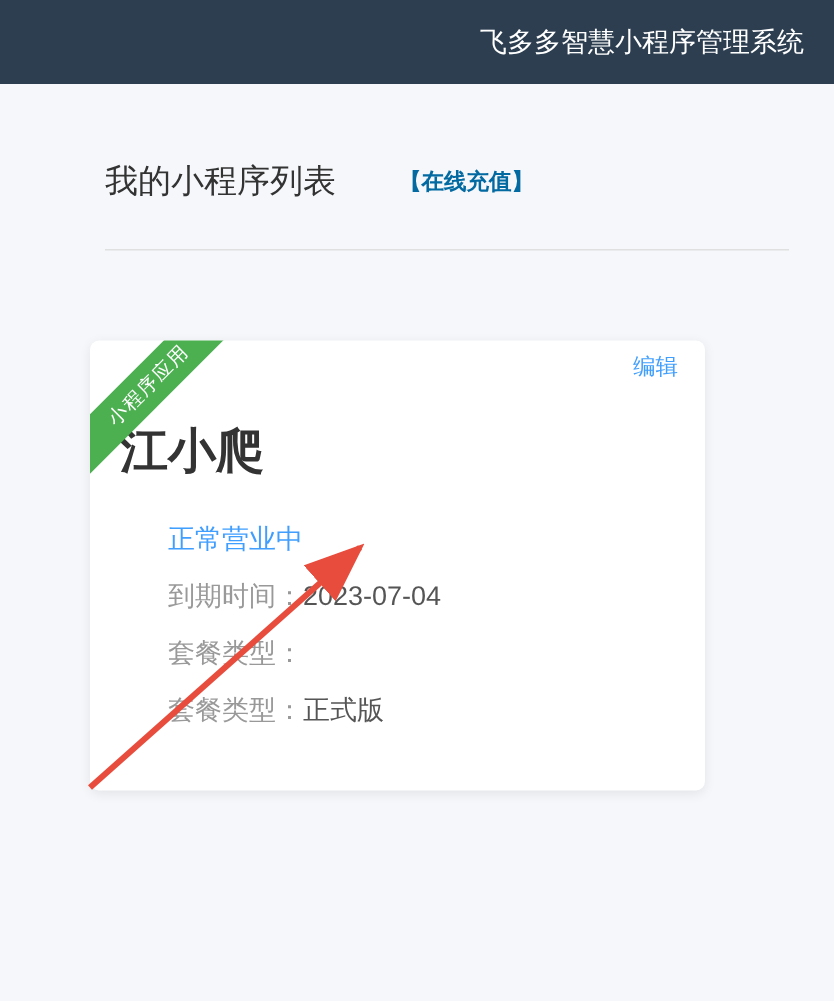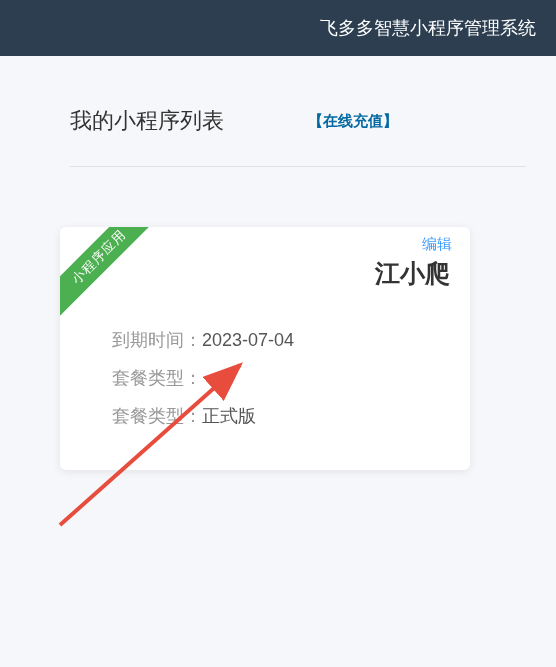--- a/index.html
+++ b/index.html
@@ -23,21 +23,21 @@
       font-weight: 500;
       text-indent: 48px;
       text-align: right;
     }
     .content {
       padding: 50px 30px 30px 30px;
     }
     .list-header {
       display: flex;
       align-items: center;
-      gap: 84px;
+      gap: 42px;
       padding-bottom: 30px;
       border-bottom: 1px solid #e0e0e0;
       margin-left: 40px;
     }
     .list-title {
       color: #333;
       font-size: 22px;
       font-weight: 400;
     }
     .recharge-link {
@@ -73,25 +73,25 @@
     }
     .edit-link {
       position: absolute;
       top: 8px;
       right: 18px;
       color: #409eff;
       font-size: 15px;
       cursor: pointer;
     }
     .card-title {
-      text-align: right;
-      font-size: 25px;
+      text-align: left;
+      font-size: 32px;
       font-weight: 600;
       color: #333;
-      margin-top: 6px;
+      margin-top: 28px;
       margin-bottom: 24px;
     }
     .info-list {
       padding-left: 32px;
     }
     .info-row {
       display: flex;
       align-items: center;
       margin-bottom: 14px;
       font-size: 18px;
@@ -126,20 +126,21 @@
   </div>
 
   <div class="card-area">
     <div class="card">
       <div class="ribbon">小程序应用</div>
       <span class="edit-link">编辑</span>
       <div class="card-title">江小爬</div>
       <div class="info-list">
 
         <div class="info-row">
+          <span class="info-value status-ok">正常营业中</span>
         </div>
 
         <div class="info-row">
           <span class="info-label">到期时间：</span>
           <span class="info-value">2023-07-04</span>
         </div>
 
         <div class="info-row">
           <span class="info-label">套餐类型：</span>
         </div>

